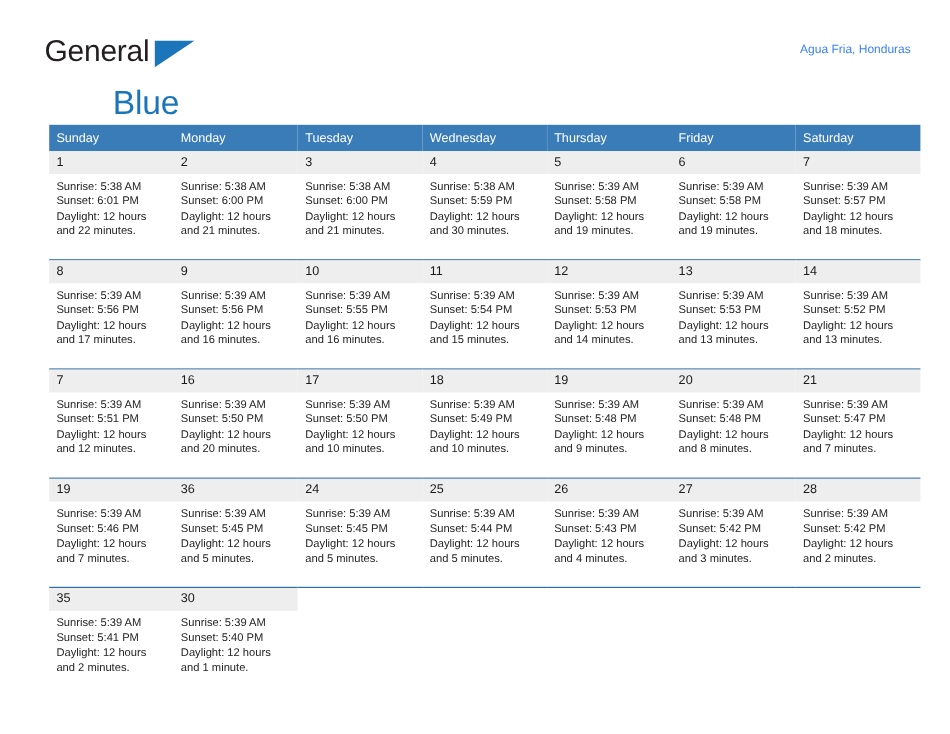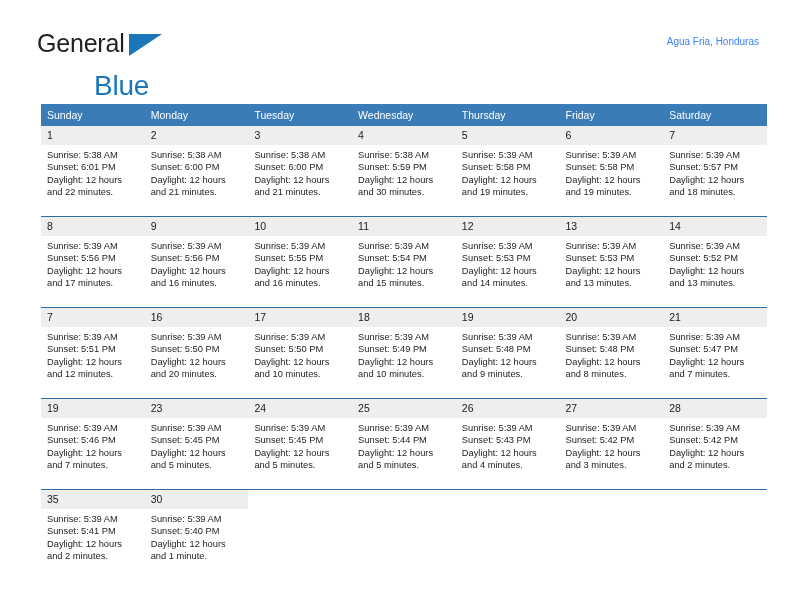--- a/index.html
+++ b/index.html
@@ -416,21 +416,21 @@
               <div class="details">
                 <div>Sunrise: 5:39 AM</div>
                 <div>Sunset: 5:46 PM</div>
                 <div>Daylight: 12 hours</div>
                 <div>and 7 minutes.</div>
               </div>
             </div>
           </td>
           <td>
             <div class="cell-inner">
-              <div class="daynum">23</div>
+              <div class="daynum">36</div>
               <div class="details">
                 <div>Sunrise: 5:39 AM</div>
                 <div>Sunset: 5:45 PM</div>
                 <div>Daylight: 12 hours</div>
                 <div>and 5 minutes.</div>
               </div>
             </div>
           </td>
           <td>
             <div class="cell-inner">

